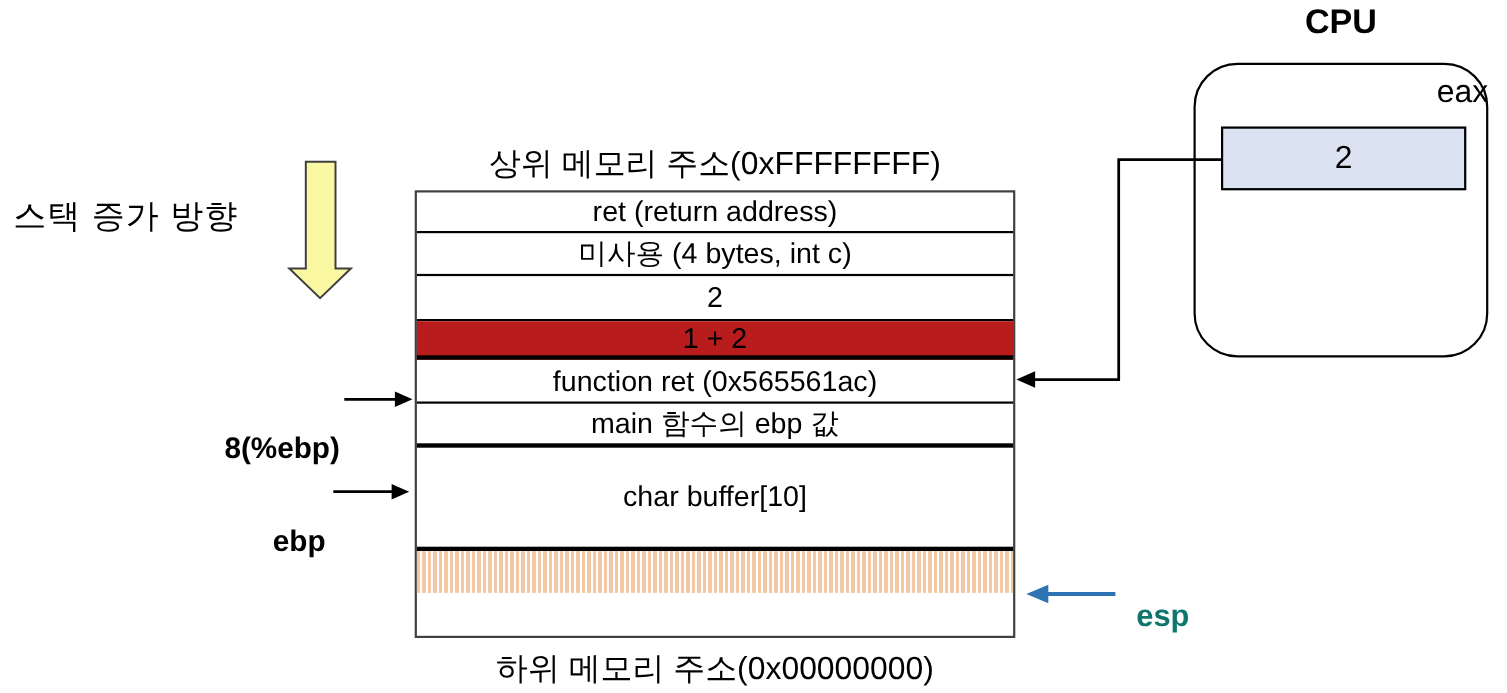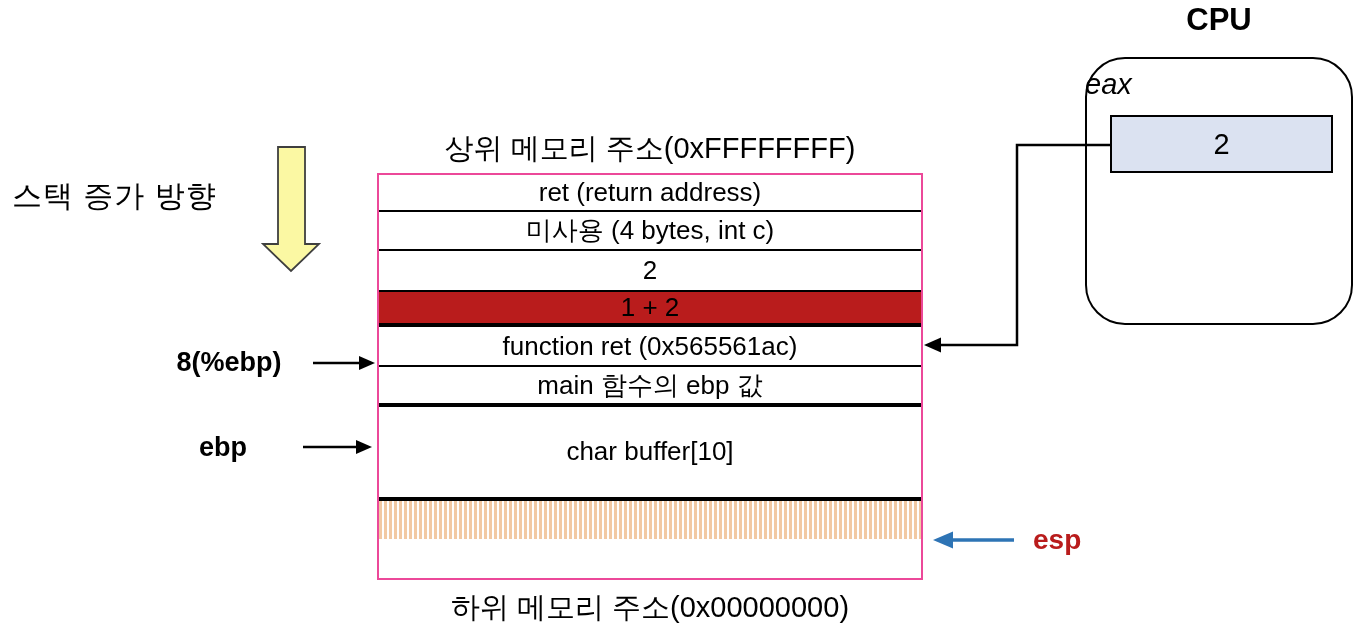--- a/index.html
+++ b/index.html
@@ -5,49 +5,49 @@
   html,body{margin:0;padding:0;background:#ffffff;}
   body{font-family:"Liberation Sans","DejaVu Sans",sans-serif;color:#000;}
   .canvas{position:relative;width:1370px;height:630px;background:#fff;overflow:hidden;}
 
   .abs{position:absolute;}
 
   
   .direction-label{left:12px;top:176px;width:250px;font-size:30px;letter-spacing:1px;white-space:nowrap;}
 
   
-  .stack-table{left:377px;top:173px;width:546px;height:407px;border:2px solid #ec4899;background:#fff;box-sizing:border-box;display:flex;flex-direction:column;}
+  .stack-table{left:377px;top:173px;width:546px;height:407px;border:2px solid #404040;background:#fff;box-sizing:border-box;display:flex;flex-direction:column;}
   .srow{box-sizing:border-box;border-bottom:2px solid #000;display:flex;align-items:center;justify-content:center;font-size:26px;text-align:center;}
   .srow:last-child{border-bottom:none;}
   .r1{height:37px;}
   .r2{height:39px;}
   .r3{height:39px;}
   .r4{height:41px;}
   .r5{height:35px;border-bottom-width:4px;background:#b91c1c;}
   .r6{height:40px;}
   .r7{height:40px;border-bottom-width:4px;}
   .r8{height:94px;border-bottom-width:4px;flex-direction:column;line-height:1.3;justify-content:center;}
   .r9{height:38px;background:repeating-linear-gradient(90deg,#f2c9a3 0px,#f2c9a3 3px,#ffffff 3px,#ffffff 5px);}
 
   .mem-label{left:377px;width:546px;text-align:center;font-size:29px;white-space:nowrap;}
   .mem-label.top{top:129px;}
   .mem-label.bottom{top:588px;}
 
   
-  .ptr-label{font-weight:bold;font-size:27px;text-align:center;white-space:nowrap;}
+  .ptr-label{font-weight:bold;font-size:27px;text-align:right;white-space:nowrap;margin-top:45px;}
   .ptr-ebp8{left:149px;top:347px;width:160px;}
   .ptr-ebp{left:150px;top:432px;width:146px;}
 
   
-  .esp-label{left:1033px;top:524px;font-weight:bold;font-size:28px;color:#b91c1c;}
+  .esp-label{left:1033px;top:544px;font-weight:bold;font-size:28px;color:#0f766e;}
 
   
   .cpu-title{left:1085px;top:2px;width:268px;text-align:center;font-weight:bold;font-size:31px;}
   .cpu-box{left:1085px;top:57px;width:268px;height:268px;border:2.5px solid #000;border-radius:40px;box-sizing:border-box;background:transparent;}
-  .eax-label{left:1085px;top:68px;width:268px;text-align:left;font-size:29px;font-style:italic;}
+  .eax-label{left:1085px;top:68px;width:268px;text-align:right;font-size:29px;}
   .eax-value-box{left:1110px;top:115px;width:223px;height:58px;border:2.5px solid #000;box-sizing:border-box;background:#dbe2f1;display:flex;align-items:center;justify-content:center;font-size:29px;}
 
   .overlay{left:0;top:0;width:1370px;height:630px;pointer-events:none;}
 </style>
 </head>
 <body>
 
 <div class="canvas">
 
   <div class="abs direction-label">스택 증가 방향</div>

